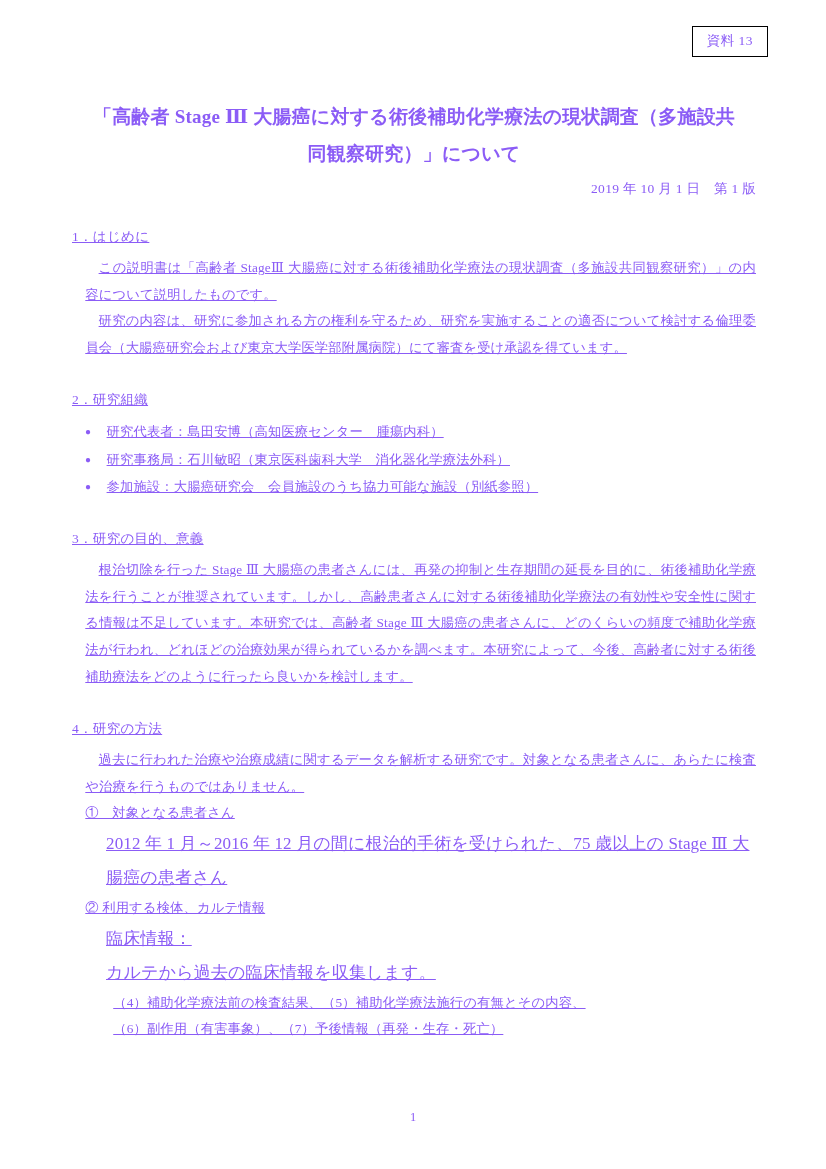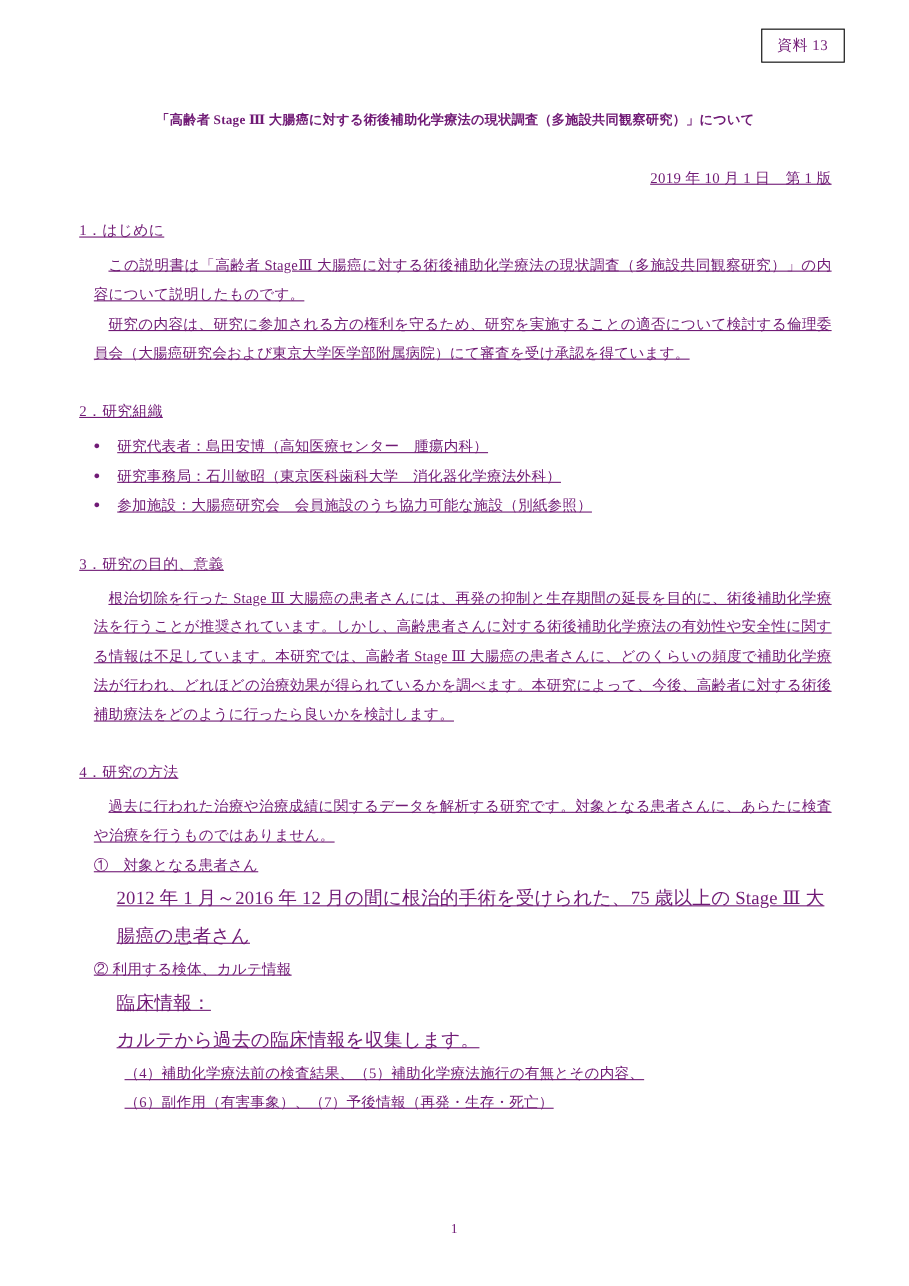--- a/index.html
+++ b/index.html
@@ -6,21 +6,21 @@
     margin: 0;
     padding: 0;
     background: #ffffff;
   }
   .page {
     position: relative;
     width: 826px;
     height: 1169px;
     background: #ffffff;
     font-family: "Liberation Serif", "DejaVu Serif", serif;
-    color: #701a75;
+    color: #8b5cf6;
     box-sizing: border-box;
     overflow: hidden;
   }
   .doc-badge {
     position: absolute;
     top: 26px;
     right: 58px;
     border: 1px solid #000;
     padding: 7px 14px 8px 14px;
     font-size: 13.5px;
@@ -29,31 +29,30 @@
   }
   .content {
     position: absolute;
     left: 72px;
     top: 98px;
     width: 684px;
   }
   .doc-title {
     text-align: center;
     font-weight: bold;
-    font-size: 12px;
+    font-size: 19px;
     line-height: 1.95;
     letter-spacing: 0.2px;
     margin: 0 12px;
   }
   .doc-date {
     text-align: right;
     font-size: 13.5px;
-    margin-top: 32px;
+    margin-top: 8px;
     letter-spacing: 0.3px;
-    text-decoration: underline;
   }
   .section {
     margin-top: 30px;
     text-decoration: underline;
   }
   .section-heading {
     font-size: 13.5px;
     letter-spacing: 0.3px;
     margin-bottom: 9px;
   }

